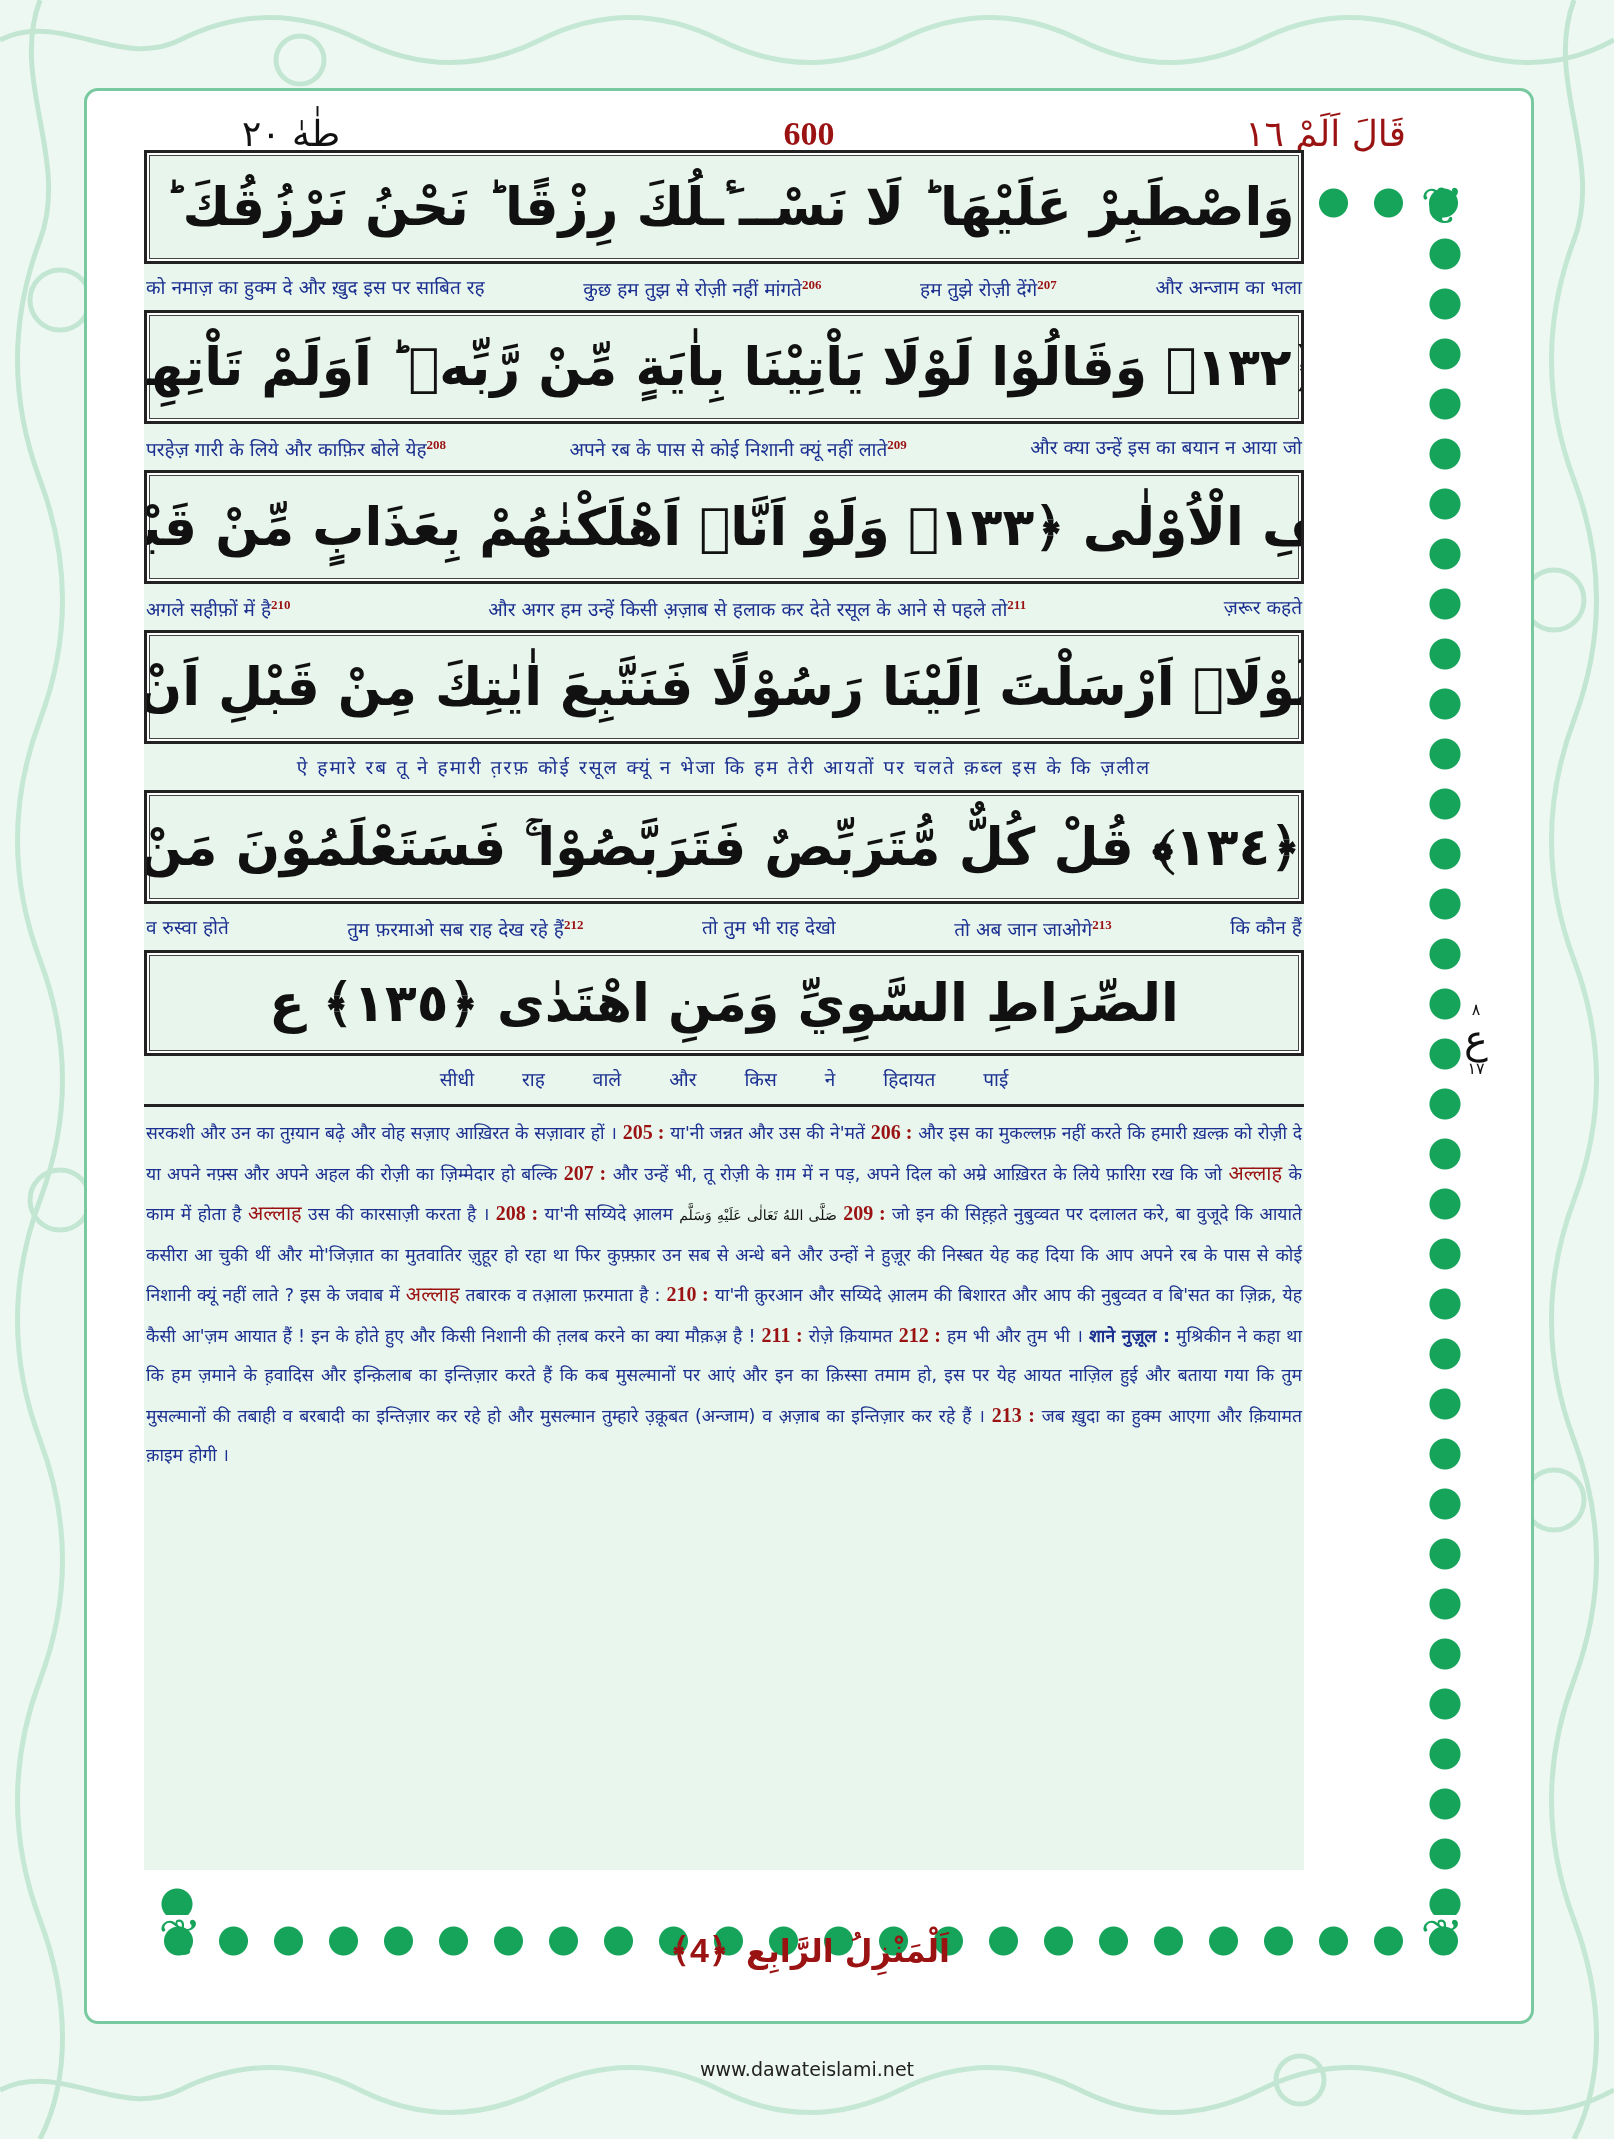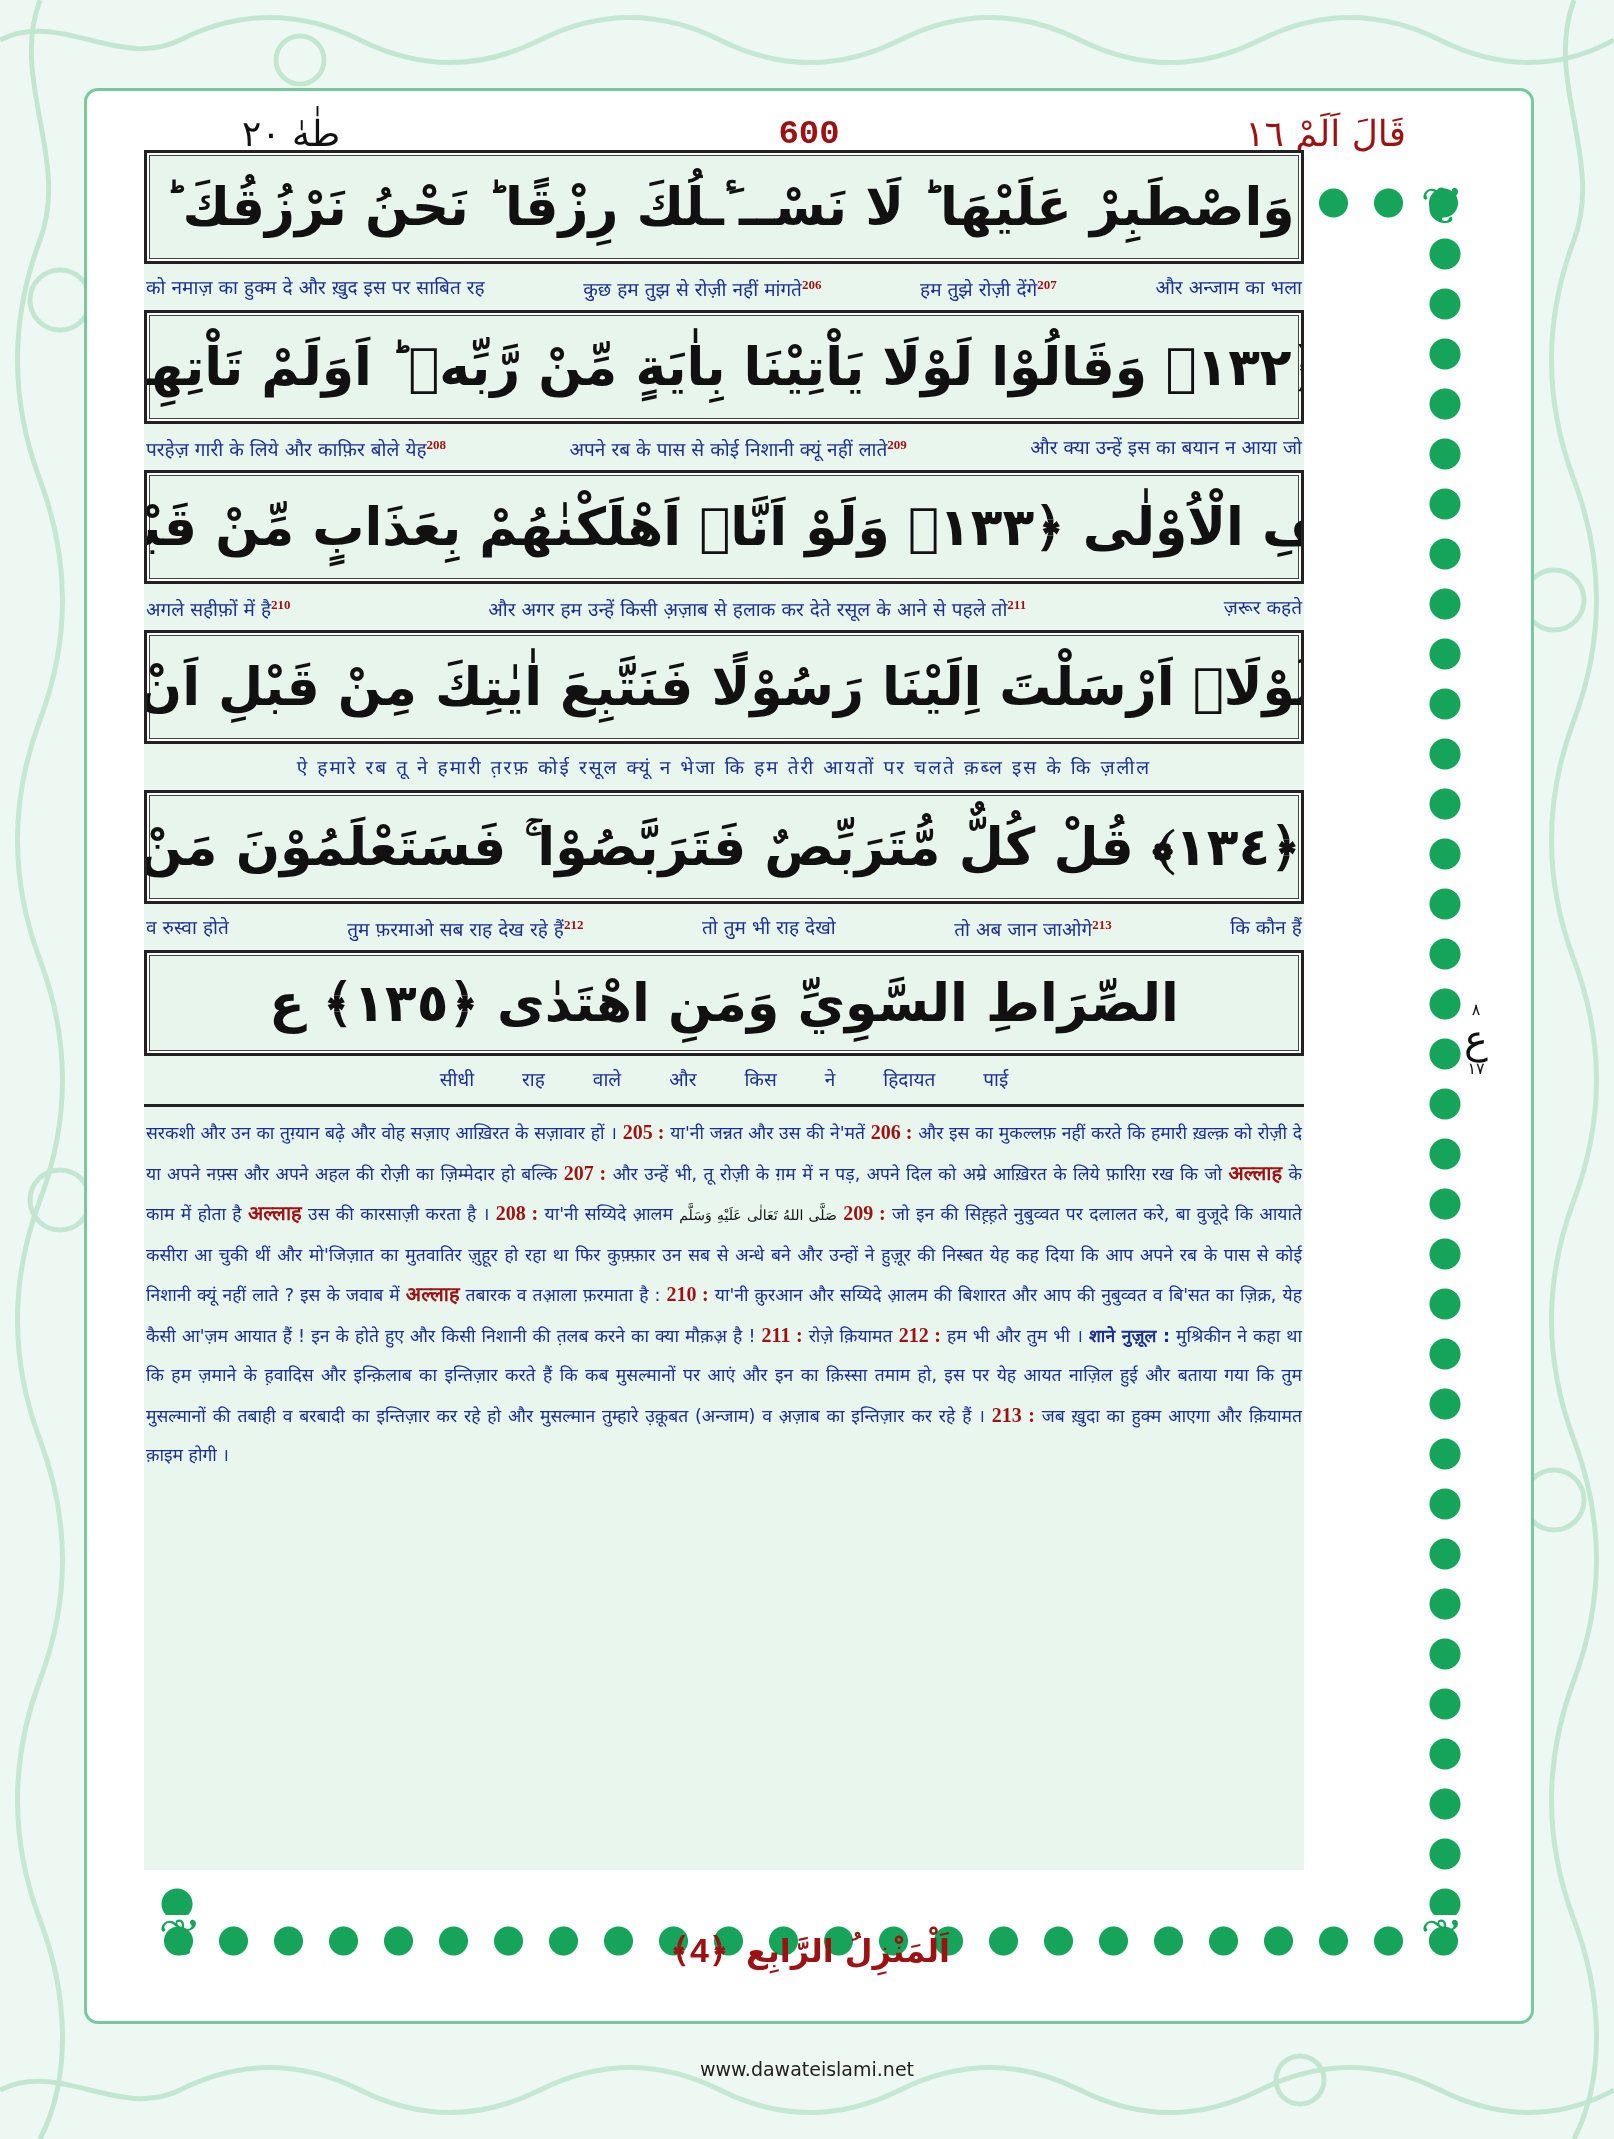--- a/index.html
+++ b/index.html
@@ -9,21 +9,21 @@
     font-family:"DejaVu Sans", sans-serif;
   }
   
   .bg-swirls{position:absolute;inset:0;pointer-events:none;}
   .page{
     position:absolute;left:84px;top:88px;width:1444px;height:1930px;
     background:#ffffff;border:3px solid #79c9a0;border-radius:14px;
   }
   .header{position:absolute;left:0;right:0;top:22px;height:60px;}
   .hdr-left{position:absolute;left:125px;top:0;font-family:"DejaVu Serif",serif;font-size:36px;color:#111;direction:rtl;margin-left:30px;}
-  .hdr-center{position:absolute;left:0;right:0;top:2px;text-align:center;font-family:Liberation Mono, monospace;font-weight:bold;font-size:34px;color:#9a1212;}
+  .hdr-center{position:absolute;left:0;right:0;top:2px;text-align:center;font-family:Liberation Serif, serif;font-weight:bold;font-size:34px;color:#9a1212;}
   .hdr-right{position:absolute;right:125px;top:0;font-family:"DejaVu Serif",serif;font-size:36px;color:#9a1212;direction:rtl;}
 
   
   .frame{
     position:absolute;left:64px;top:86px;width:1320px;height:1790px;
   }
   .frame-top,.frame-bottom{position:absolute;left:0;right:0;height:52px;
     background:
       radial-gradient(circle at 50% 50%, #16a35a 0 14px, transparent 15px) 0 0/55px 52px repeat-x;}
   .frame-top{top:0;}
@@ -62,21 +62,21 @@
   .translation sup{color:#9a1212;font-weight:bold;font-size:13px;font-family:"Liberation Serif",serif;}
   .translation.center{justify-content:center;gap:48px;}
   .rule{height:3px;background:#222;margin-top:2px;}
 
   .commentary{
     margin-top:6px;padding:0 2px;
     font-family:"DejaVu Sans", sans-serif;font-size:17.5px;line-height:39.5px;color:#1a2f8f;
     text-align:justify;
   }
   .commentary .num{color:#9a1212;font-weight:bold;font-family:"Liberation Serif",serif;font-size:20px;}
-  .commentary .allah{color:#9a1212;font-weight:bold;font-size:20px;}
+  .commentary .allah{color:#9a1212;font-weight:normal;font-size:20px;}
   .commentary .head{color:#1a2f8f;font-weight:bold;}
   .commentary .saw{font-family:"DejaVu Serif",serif;color:#111;font-size:14px;direction:rtl;unicode-bidi:isolate;}
 
   .ruku{position:absolute;left:1456px;top:1000px;width:40px;text-align:center;direction:rtl;
     font-family:"DejaVu Serif",serif;color:#111;}
   .ruku .top,.ruku .bot{font-size:16px;display:block;}
   .ruku .mid{font-size:40px;display:block;line-height:40px;}
 
   .manzil{position:absolute;left:0;right:0;top:1930px;text-align:center;direction:rtl;
     font-family:"DejaVu Sans",sans-serif;font-weight:bold;font-size:32px;color:#9a1212;}

